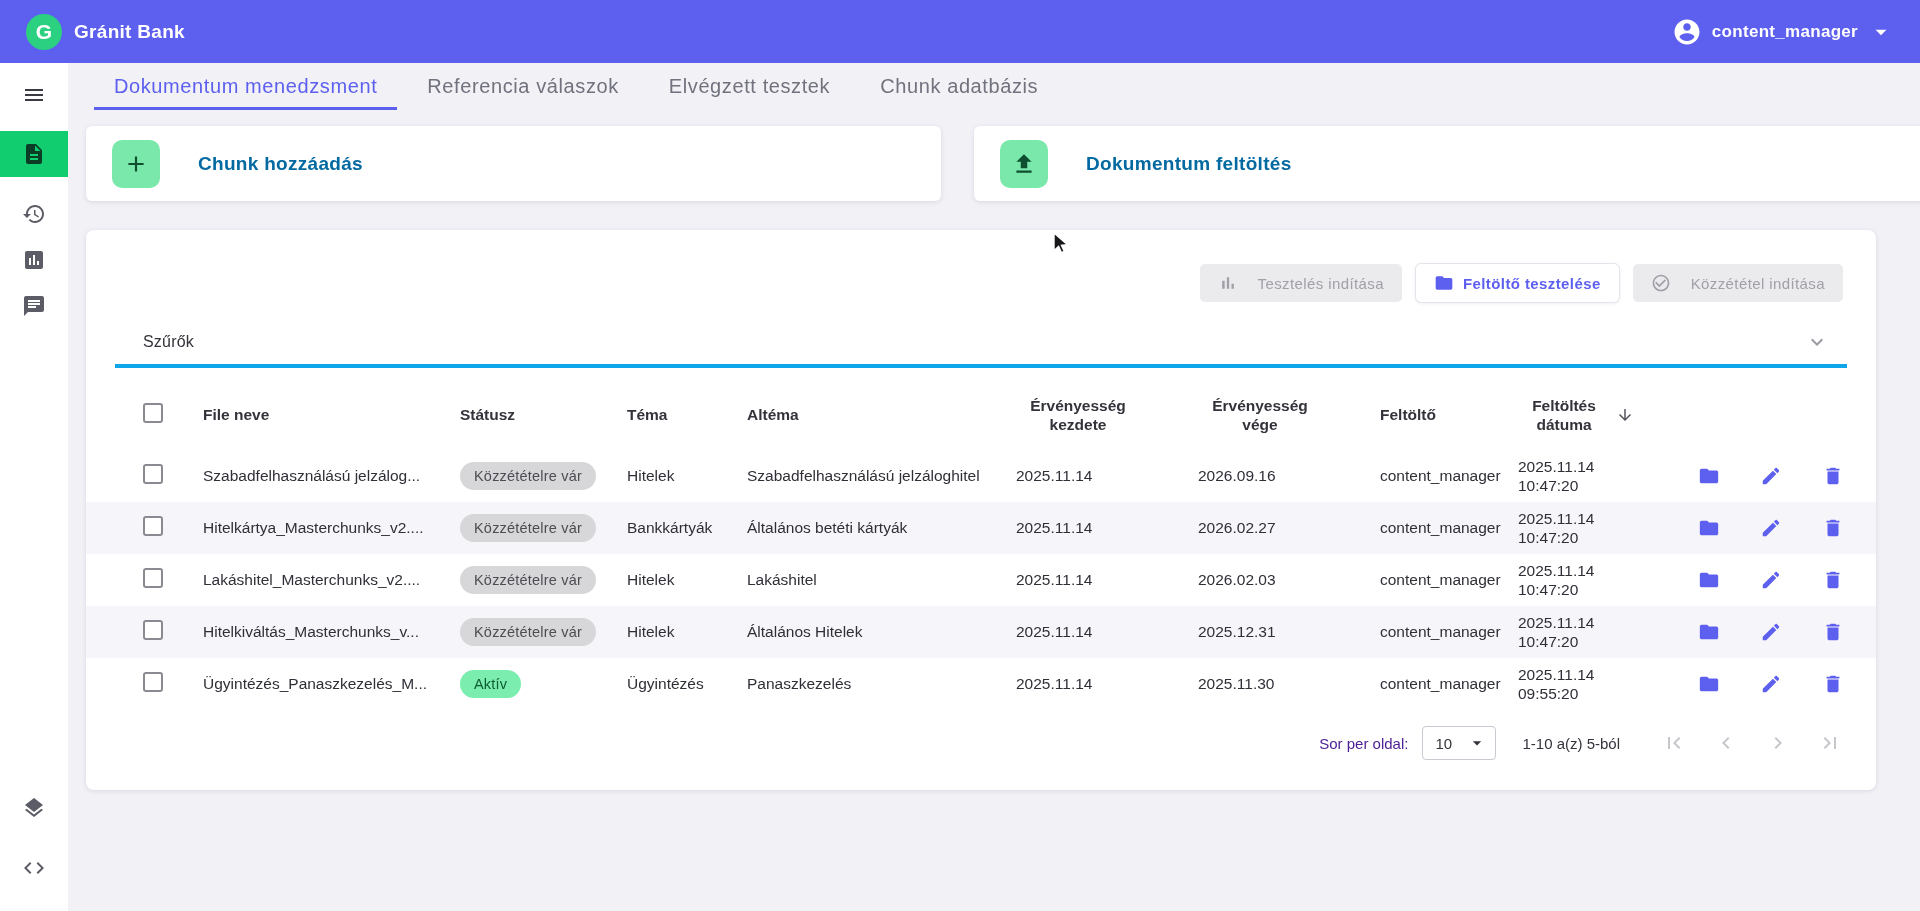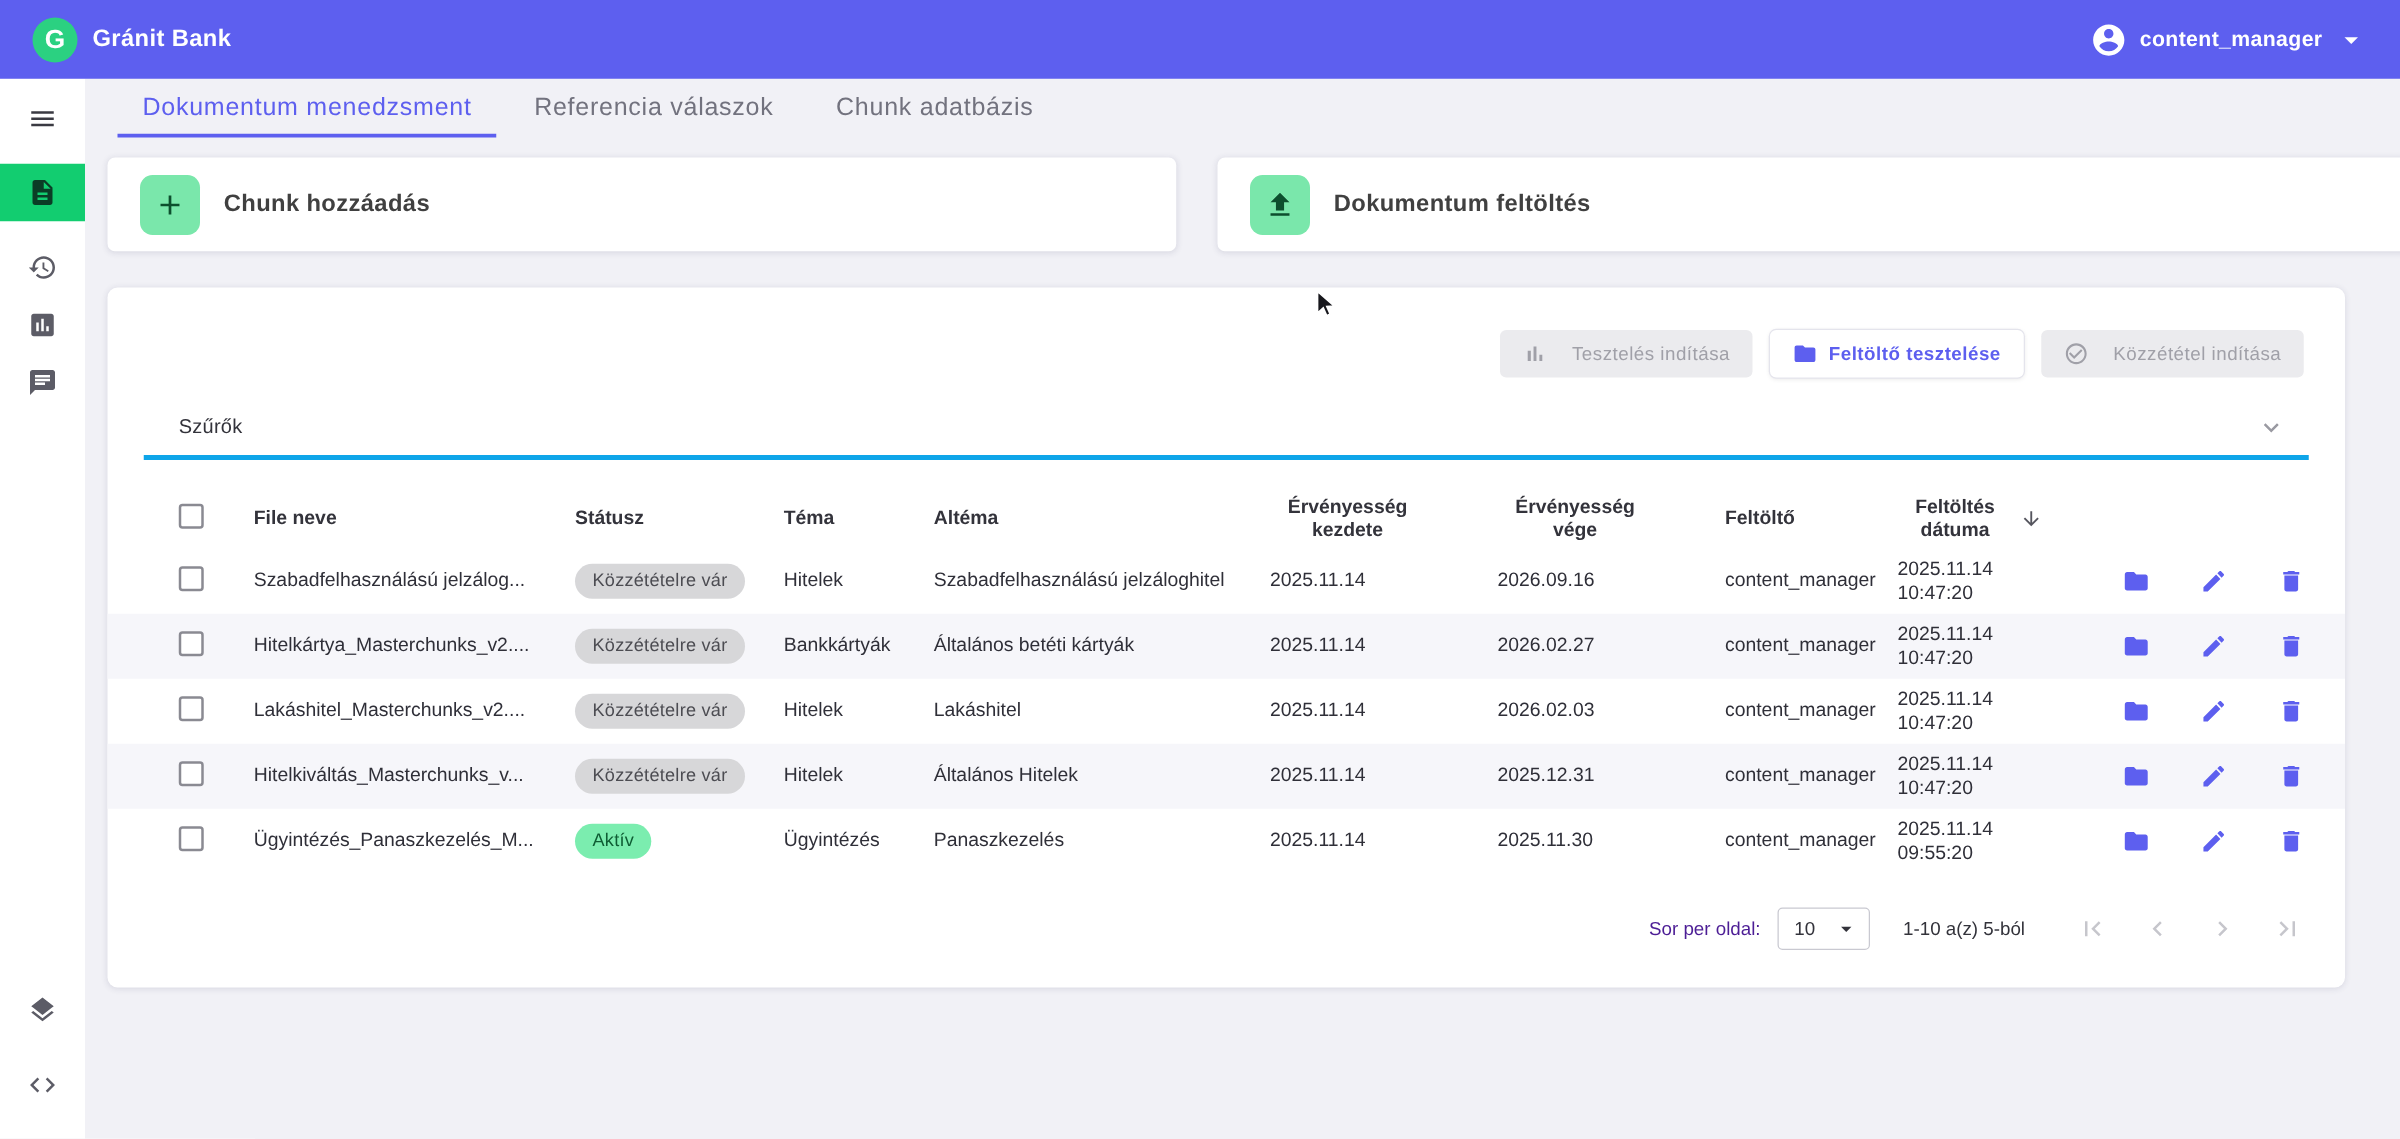--- a/index.html
+++ b/index.html
@@ -52,21 +52,21 @@
 
   
   .card { position:absolute; background:#ffffff; border-radius:6px; box-shadow:0 1px 5px rgba(40,40,80,0.12);
           display:flex; align-items:center; padding-left:26px; cursor:pointer; }
   .card-add    { left:86px;  top:126px; width:855px; height:75px; }
   .card-upload { left:974px; top:126px; width:1078px; height:75px; }
   .green-btn {
     width:48px; height:48px; border-radius:10px; background:#7ae7ab;
     display:flex; align-items:center; justify-content:center; color:#0d4f2e; flex:none;
   }
-  .card-label { font-size:19px; font-weight:bold; color:#404040; margin-left:19px; letter-spacing:0.3px; }
+  .card-label { font-size:19px; font-weight:bold; color:#0369a1; margin-left:38px; letter-spacing:0.3px; }
 
   
   .table-card {
     position:absolute; left:86px; top:230px; width:1790px; height:560px;
     background:#ffffff; border-radius:8px; box-shadow:0 1px 5px rgba(40,40,80,0.12);
   }
   .toolbar { position:absolute; top:34px; right:33px; display:flex; gap:14px; }
   .btn {
     height:38px; border:none; border-radius:5px; padding:0 18px;
     display:flex; align-items:center; gap:9px; font-size:15px; letter-spacing:0.4px;
@@ -86,21 +86,21 @@
   .filters-label { font-size:16px; color:#33333b; letter-spacing:0.2px; }
   .filters-chevron { color:#9a9aa2; }
 
   
   .thead, .trow {
     display:grid;
     grid-template-columns:117px 257px 167px 120px 269px 182px 182px 138px 148px 1fr;
     align-items:center; width:1790px;
   }
   .thead { position:absolute; top:159px; height:52px; font-weight:bold; font-size:15.5px; color:#33333b; }
-  .tbody { position:absolute; top:209px; left:0; right:0; }
+  .tbody { position:absolute; top:220px; left:0; right:0; }
   .trow { height:52px; font-size:15.5px; color:#2f2f38; }
   .trow.alt { background:#f6f6fa; }
 
   .c-check { padding-left:57px; }
   .checkbox {
     width:20px; height:20px; border:2px solid #8a8a92; border-radius:3px;
     display:inline-block; background:#fff; cursor:pointer;
   }
   .hdr-center { display:flex; justify-content:flex-start; }
   .hdr-center .wrap { width:124px; text-align:center; line-height:1.25; }
@@ -201,20 +201,23 @@
 
 <div class="tabs" id="tabs">
   <div class="tab active">
     <span>Dokumentum menedzsment</span>
   </div>
 
   <div class="tab">
     <span>Referencia válaszok</span>
   </div>
 
+  <div class="tab">
+    <span>Elvégzett tesztek</span>
+  </div>
 
   <div class="tab">
     <span>Chunk adatbázis</span>
   </div>
 </div>
 
 <div class="card card-add">
   <div class="green-btn">
     <svg class="svg" width="26" height="26" viewBox="0 0 24 24">
         <path d="M19 13h-6v6h-2v-6H5v-2h6V5h2v6h6v2z"></path>

